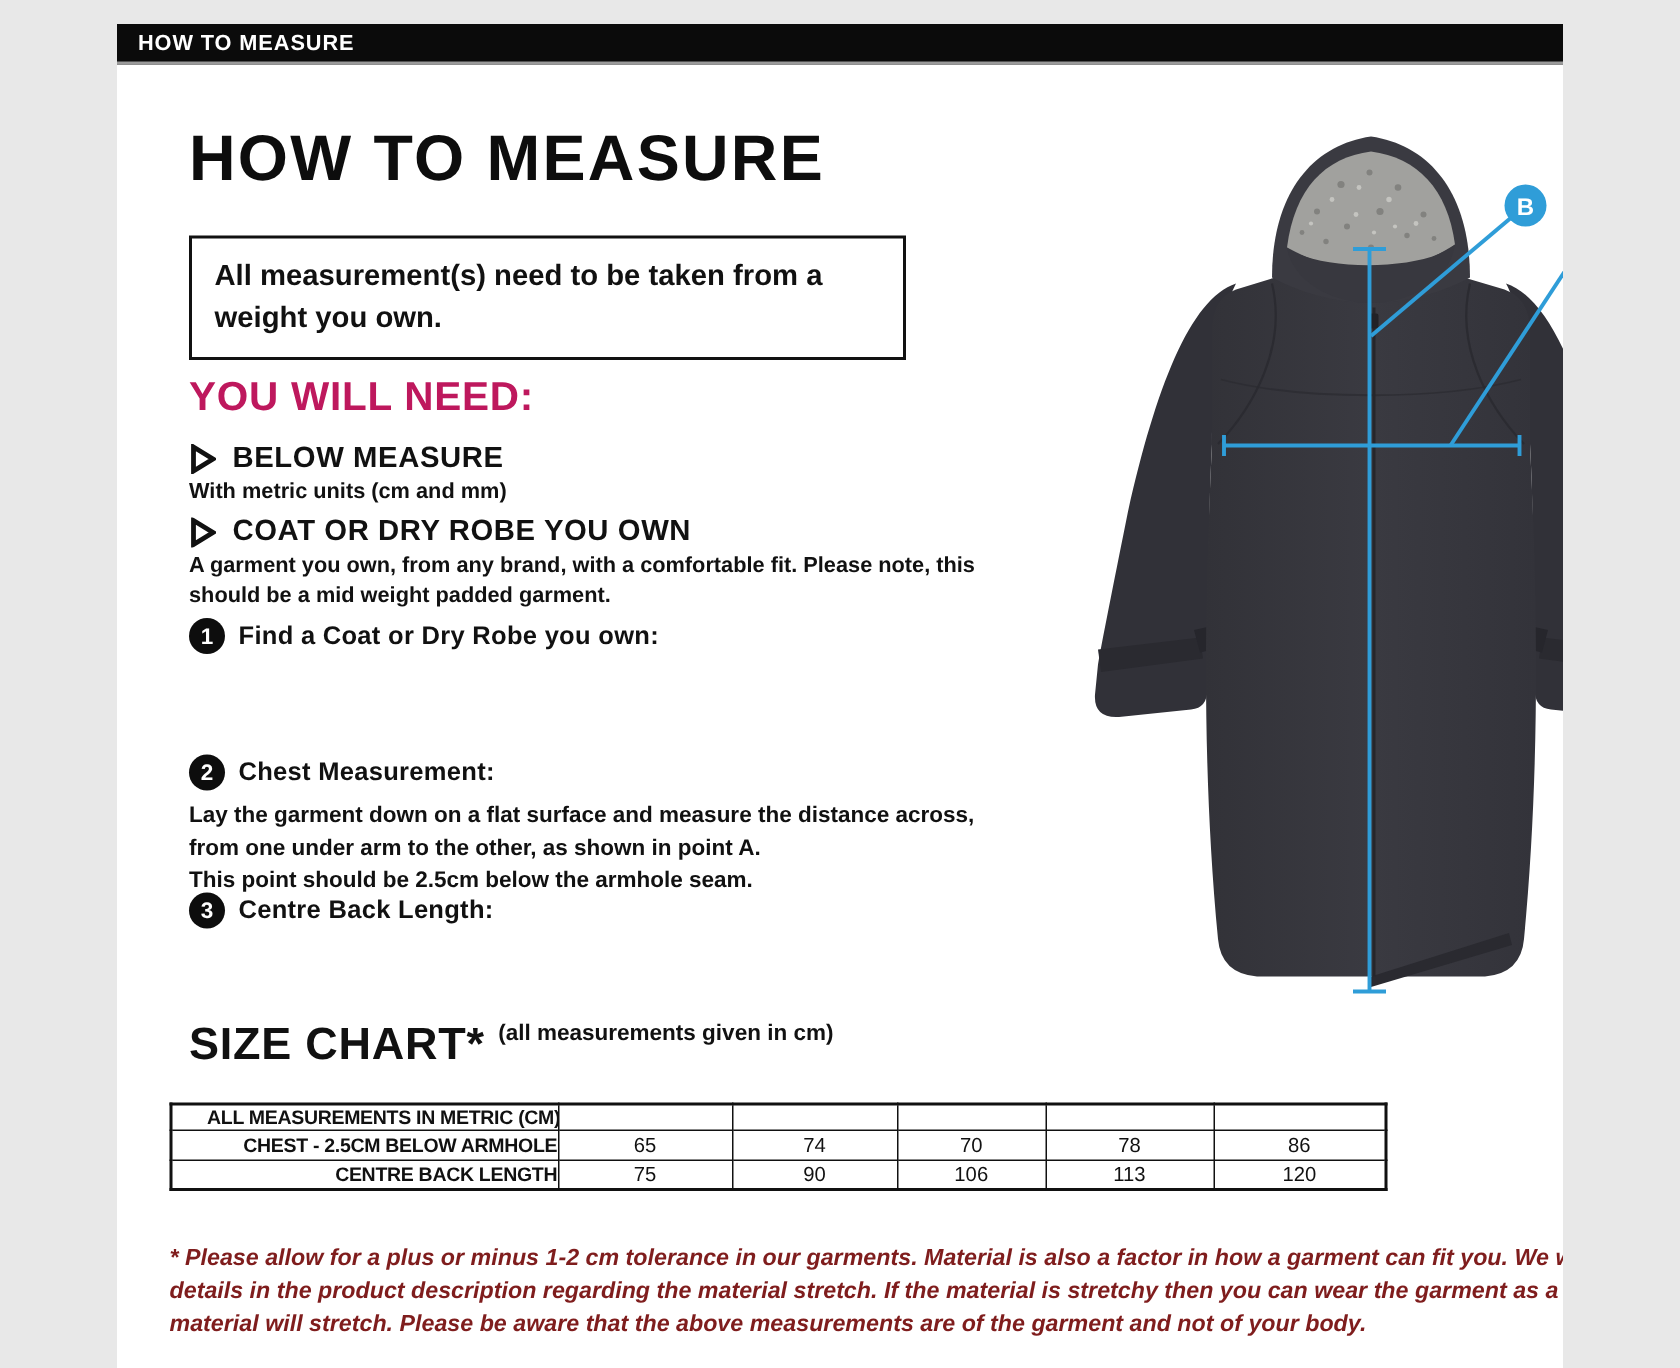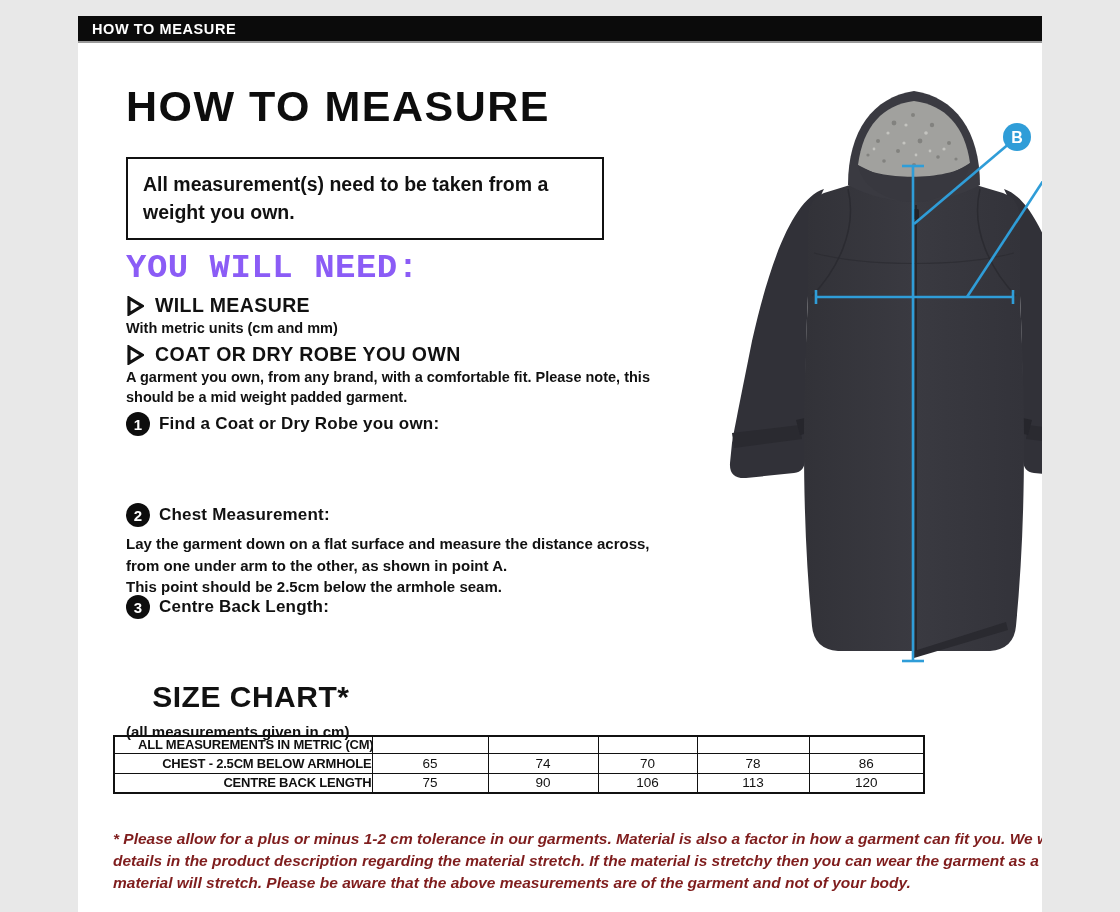--- a/index.html
+++ b/index.html
@@ -23,38 +23,38 @@
   .h1 {
     position:absolute; left:48px; top:66px; font-size:43px; font-weight:900;
     letter-spacing:1.5px; color:#0d0d0d;
   }
   .notice {
     position:absolute; left:48px; top:141px; width:478px;
     border:2.5px solid #111; padding:11px 15px;
     font-size:19.5px; font-weight:700; line-height:1.45; color:#111;
   }
   .h2 {
-    position:absolute; left:48px; top:233px; font-size:34px; font-weight:800;
-    letter-spacing:.5px; color:#8b5cf6;font-family:Liberation Mono, monospace;
+    position:absolute; left:48px; top:233px; font-size:27px; font-weight:800;
+    letter-spacing:.5px; color:#be185d;
   }
   .need-row { position:absolute; left:49px; display:flex; align-items:center; gap:11px; }
   .need-title { font-size:19.5px; font-weight:800; letter-spacing:.4px; }
   .need-desc { position:absolute; left:48px; width:548px; font-size:14.5px; font-weight:700; line-height:1.35; }
   .step-row { position:absolute; left:48px; display:flex; align-items:center; gap:9px; }
   .step-num {
     width:24px; height:24px; border-radius:50%; background:#0d0d0d; color:#fff;
     font-size:15px; font-weight:800; display:flex; align-items:center; justify-content:center;
     flex:0 0 24px;
   }
   .step-title { font-size:17px; font-weight:800; letter-spacing:.2px; }
   .step-desc {
     position:absolute; left:48px; width:560px; font-size:15px; font-weight:700;
     line-height:1.44; white-space:pre-line;
   }
-  .size-chart-head { position:absolute; left:48px; top:664px; display:flex; align-items:flex-end; gap:9px;flex-direction:column; }
+  .size-chart-head { position:absolute; left:48px; top:664px; display:flex; align-items:flex-start; gap:9px; }
   .size-chart-title { font-size:30px; font-weight:900; letter-spacing:.5px; }
   .size-chart-sub { font-size:15px; font-weight:800; }
   
   table.size-table {
     position:absolute; left:35px; top:719px; width:810px;
     border-collapse:collapse; table-layout:fixed;
   }
   table.size-table th, table.size-table td {
     border:1.5px solid #111; overflow:hidden; white-space:nowrap;
   }
@@ -92,21 +92,21 @@
   <div class="h1">HOW TO MEASURE</div>
 
   <div class="notice">All measurement(s) need to be taken from a weight you own.</div>
 
   <div class="h2">YOU WILL NEED:</div>
 
   <div class="need-row" style="top:278px;">
     <svg width="17" height="20" viewBox="0 0 17 20">
       <polygon points="2,2 15,10 2,18" fill="#fff" stroke="#111" stroke-width="3.2" stroke-linejoin="miter"></polygon>
     </svg>
-    <span class="need-title">WILL MEASURE</span>
+    <span class="need-title">BELOW MEASURE</span>
   </div>
   <div class="need-desc" style="top:303px;">With metric units (cm and mm)</div>
 
   <div class="need-row" style="top:327px;">
     <svg width="17" height="20" viewBox="0 0 17 20">
       <polygon points="2,2 15,10 2,18" fill="#fff" stroke="#111" stroke-width="3.2" stroke-linejoin="miter"></polygon>
     </svg>
     <span class="need-title">COAT OR DRY ROBE YOU OWN</span>
   </div>
   <div class="need-desc" style="top:352px;">A garment you own, from any brand, with a comfortable fit. Please note, this should be a mid weight padded garment.</div>

